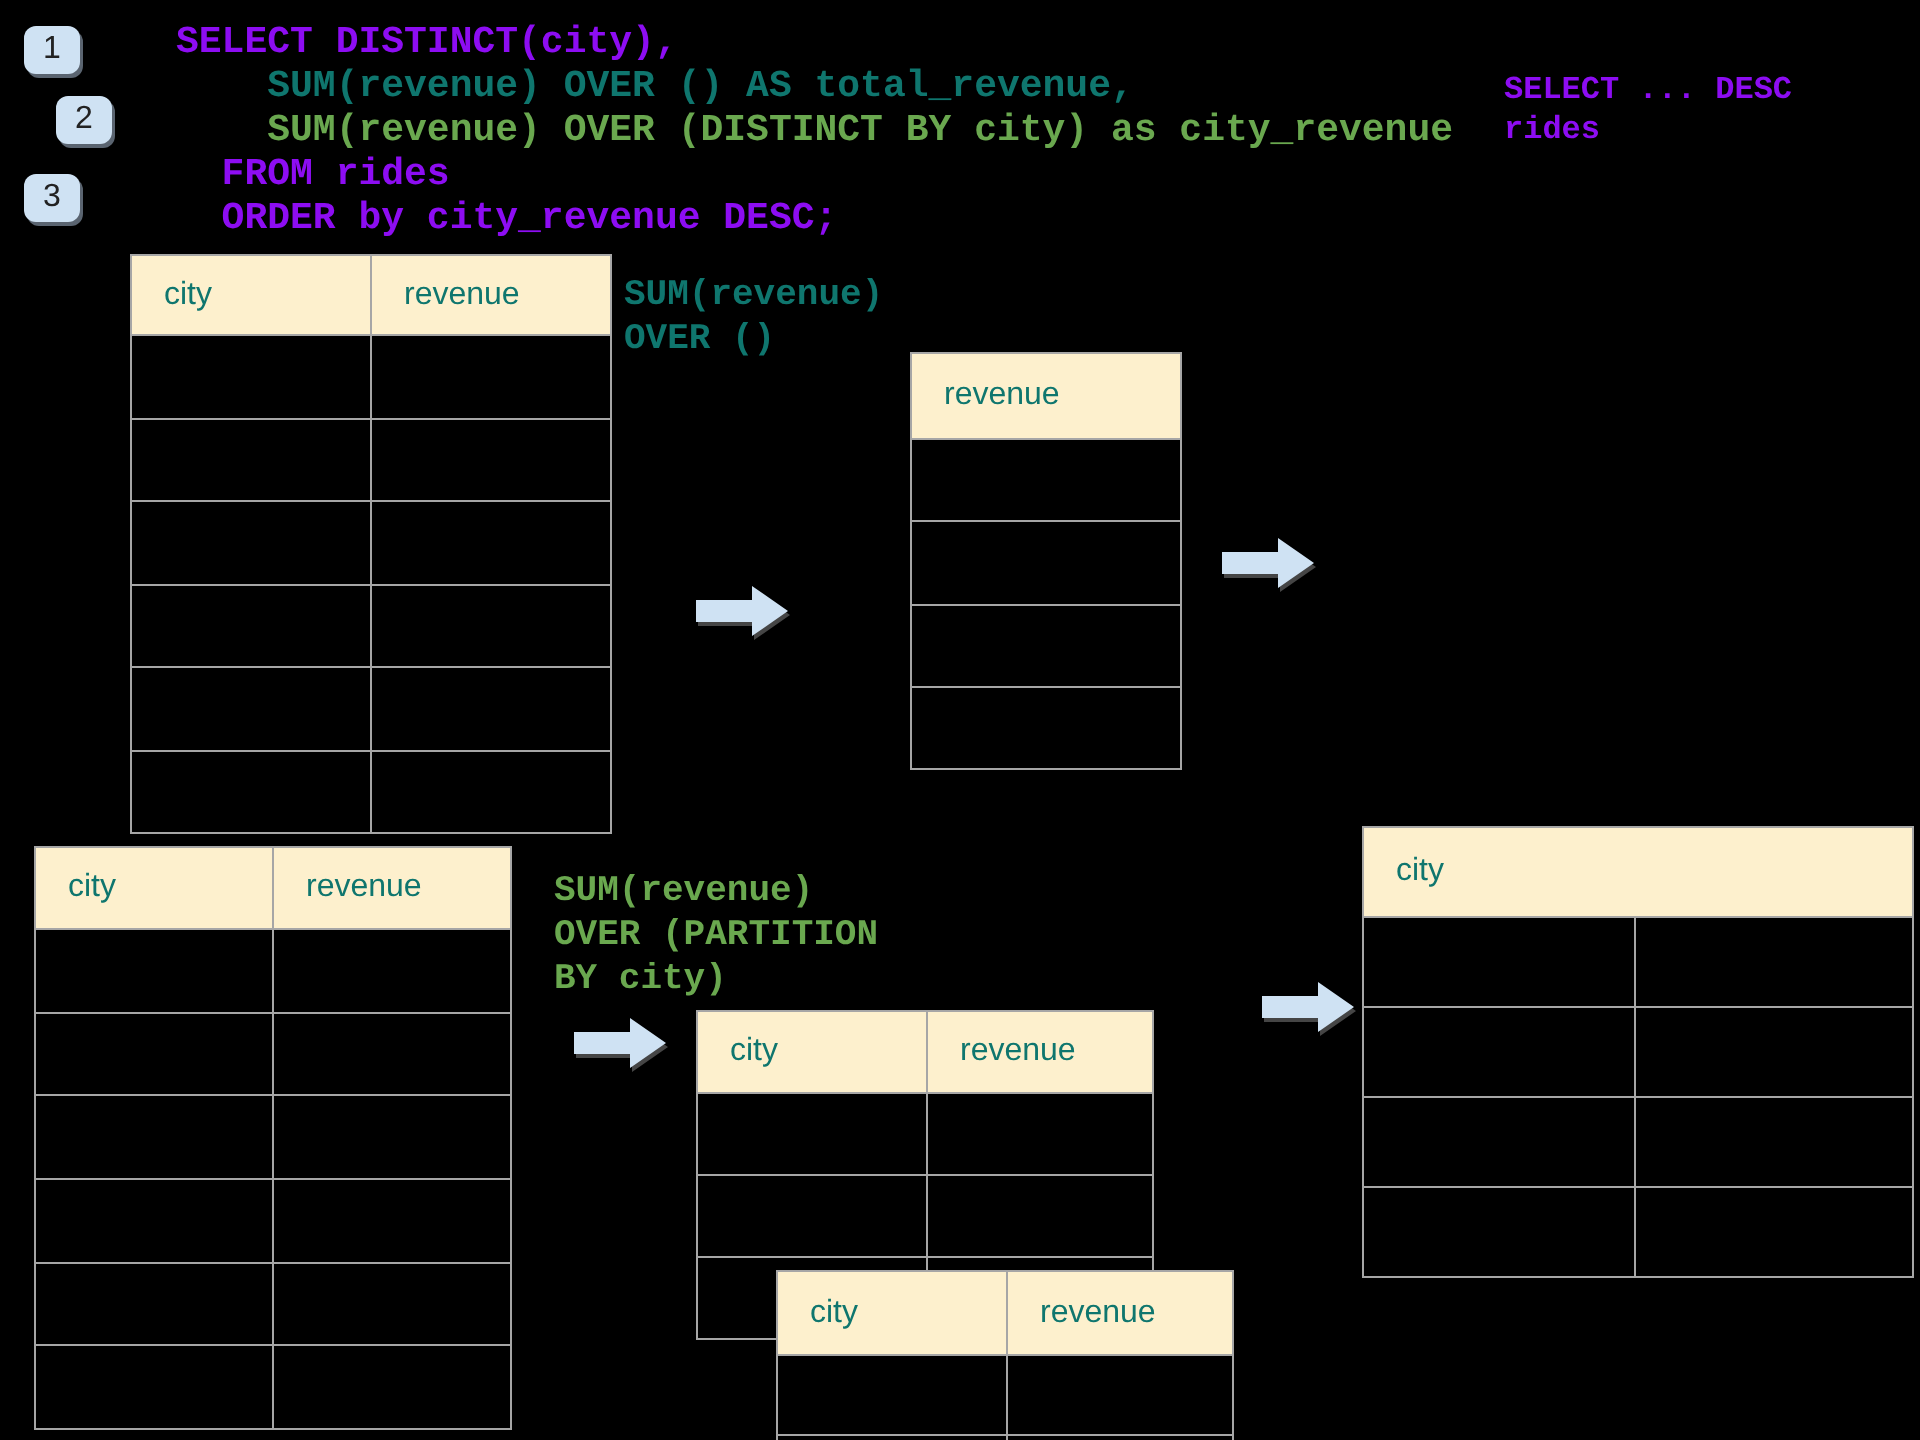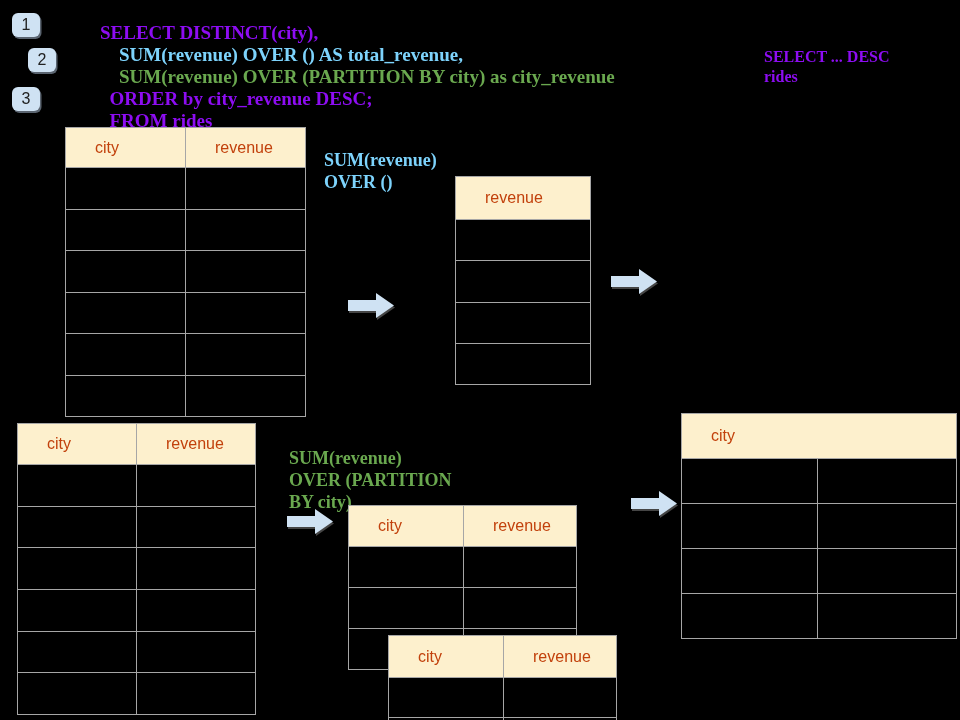--- a/index.html
+++ b/index.html
@@ -3,65 +3,65 @@
 <meta charset="utf-8">
 <style>
   html,body { margin:0; padding:0; background:#000; }
   #screen {
     position:relative; width:960px; height:720px;
     background:#000; overflow:hidden;
     font-family:"Liberation Sans", sans-serif;
   }
   
   .code {
-    position:absolute; margin:12px; white-space:pre;
-    font-family:Liberation Serif, serif;
+    position:absolute; margin:0; white-space:pre;
+    font-family:Liberation Mono, monospace;
     font-weight:bold;
   }
   .code-main { left:88px; top:10px; font-size:19px; line-height:22px; }
   .code-main span { display:block; }
   .code-side { left:752px; top:35px; font-size:16px; line-height:20px; }
   .label-total { left:312px; top:137px; font-size:18px; line-height:22px; }
   .label-partition { left:277px; top:435px; font-size:18px; line-height:22px; }
   .c-purple { color:#8d0df2; }
-  .c-red    { color:#7dd3fc; }
+  .c-red    { color:#0f766e; }
   .c-green  { color:#6aa84f; }
   
   .badge {
     position:absolute; width:28px; height:24px;
     background:#cfe2f3; border-radius:6px;
     display:flex; align-items:center; justify-content:center;
     font-size:16px; color:#222;
     box-shadow:1.5px 2px 0 #5a6470;
   }
   
   .tbl { position:absolute; border:1px solid #a6a6a6; box-sizing:border-box; background:transparent; }
   .tr  { display:flex; border-top:1px solid #a6a6a6; box-sizing:border-box; }
   .tr:first-child { border-top:none; }
   .td  { box-sizing:border-box; border-right:1px solid #a6a6a6; }
   .td:last-child { border-right:none; flex:1; }
   .thead { background:#fdf0cd; }
   .th {
-    display:flex; align-items:center; padding-left:29px;
-    font-size:16px; color:#c2410c; overflow:hidden;
+    display:flex; align-items:center; padding-left:16px;
+    font-size:16px; color:#0f766e; overflow:hidden;
   }
   
   .arrow { position:absolute; width:46px; height:25px; }
   .arrow svg { display:block; filter:drop-shadow(1px 2px 0 #454545); }
 </style>
 </head>
 <body>
 
 <div id="screen">
 
   <div class="badge" style="left:12px; top:13px;">1</div>
   <div class="badge" style="left:28px; top:48px;">2</div>
   <div class="badge" style="left:12px; top:87px;">3</div>
 
-  <pre class="code code-main"><span class="c-purple">SELECT DISTINCT(city),</span><span class="c-red">    SUM(revenue) OVER () AS total_revenue,</span><span class="c-green">    SUM(revenue) OVER (PARTITION BY city) as city_revenue</span><span class="c-purple">  ORDER by city_revenue DESC;</span><span class="c-purple">  FROM rides</span></pre>
+  <pre class="code code-main"><span class="c-purple">SELECT DISTINCT(city),</span><span class="c-red">    SUM(revenue) OVER () AS total_revenue,</span><span class="c-green">    SUM(revenue) OVER (DISTINCT BY city) as city_revenue</span><span class="c-purple">  FROM rides</span><span class="c-purple">  ORDER by city_revenue DESC;</span></pre>
 
   <pre class="code code-side c-purple">SELECT ... DESC
 rides</pre>
 
   <pre class="code label-total c-red">SUM(revenue)
 OVER ()</pre>
 
   <pre class="code label-partition c-green">SUM(revenue)
 OVER (PARTITION
 BY city)</pre>

